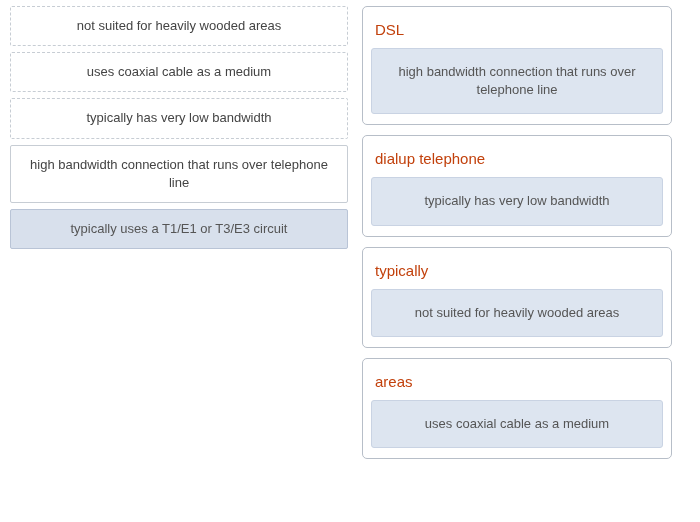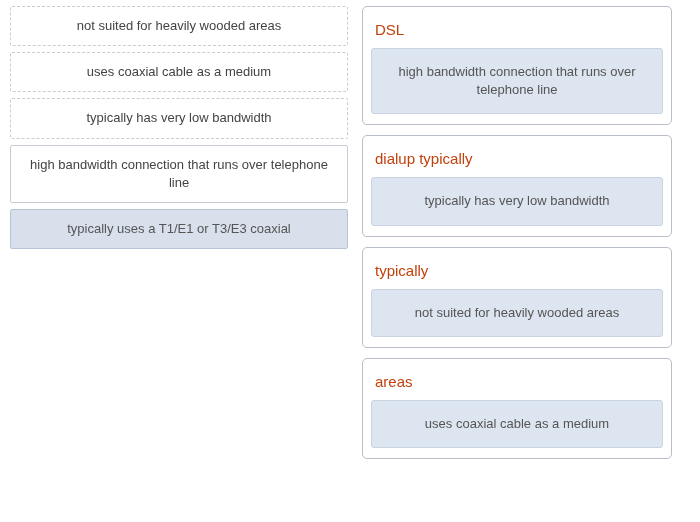--- a/index.html
+++ b/index.html
@@ -68,32 +68,32 @@
 </head>
 <body>
 
 <div class="wrap">
 
   <div class="col left">
     <div class="src-item">not suited for heavily wooded areas</div>
     <div class="src-item">uses coaxial cable as a medium</div>
     <div class="src-item">typically has very low bandwidth</div>
     <div class="src-item solid">high bandwidth connection that runs over telephone line</div>
-    <div class="src-item dragging">typically uses a T1/E1 or T3/E3 coaxial</div>
+    <div class="src-item dragging">typically uses a T1/E1 or T3/E3 circuit</div>
   </div>
 
   <div class="col right">
 
     <div class="target">
       <div class="target-title">DSL</div>
       <div class="dropped">high bandwidth connection that runs over telephone line</div>
     </div>
 
     <div class="target">
-      <div class="target-title">dialup typically</div>
+      <div class="target-title">dialup telephone</div>
       <div class="dropped">typically has very low bandwidth</div>
     </div>
 
     <div class="target">
       <div class="target-title">typically</div>
       <div class="dropped">not suited for heavily wooded areas</div>
     </div>
 
     <div class="target">
       <div class="target-title">areas</div>

